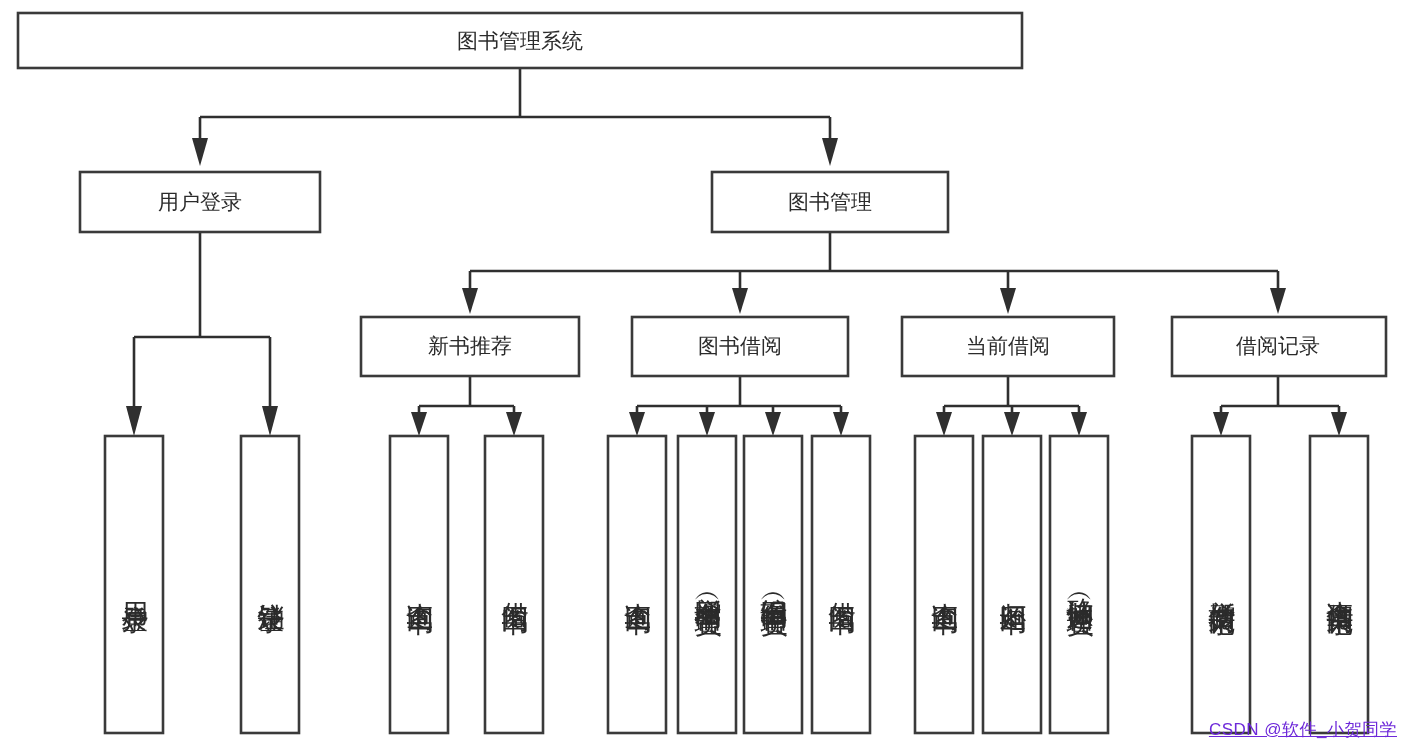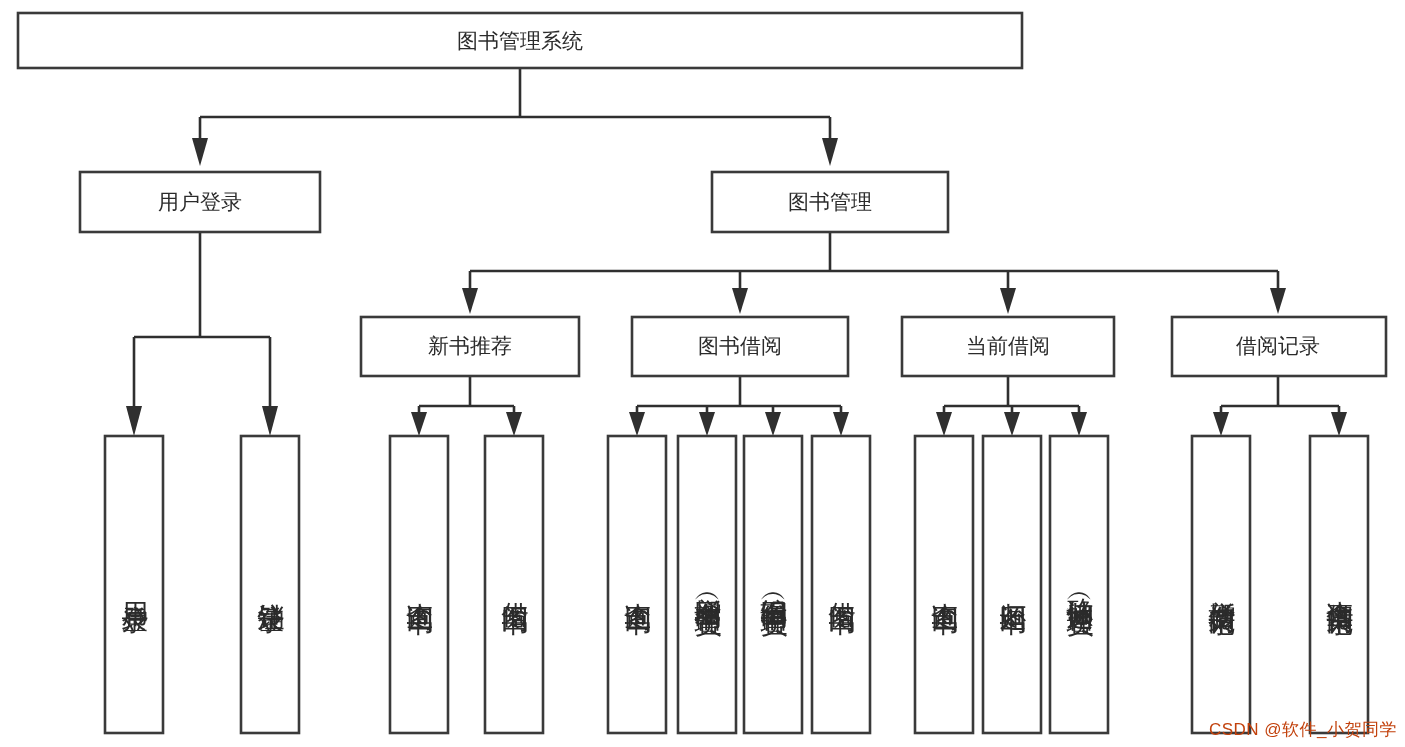--- a/index.html
+++ b/index.html
@@ -53,24 +53,25 @@
   }
   .arrow-head {
     fill: #2f2f2f;
     stroke: none;
   }
   .watermark {
     position: absolute;
     right: 8px;
     bottom: 6px;
     font-size: 17px;
-    color: #c2410c;
+    color: #6d28d9;
     font-family: "Liberation Sans", "DejaVu Sans", sans-serif;
     white-space: nowrap;
     letter-spacing: 0.5px;
+    text-decoration: underline;
   }
 </style>
 </head>
 <body>
 
 <svg id="diagram" viewBox="0 0 1405 747">
 
   <g>
     <path class="connector" d="M520,68 L520,117"></path>
     <path class="connector" d="M200,117 L830,117"></path>

